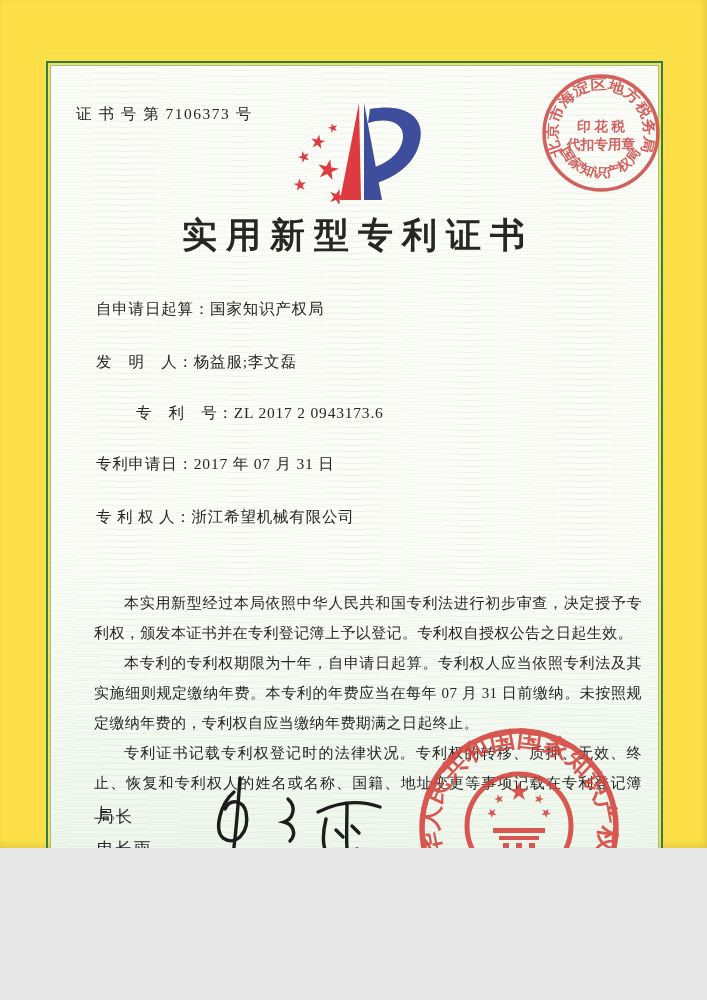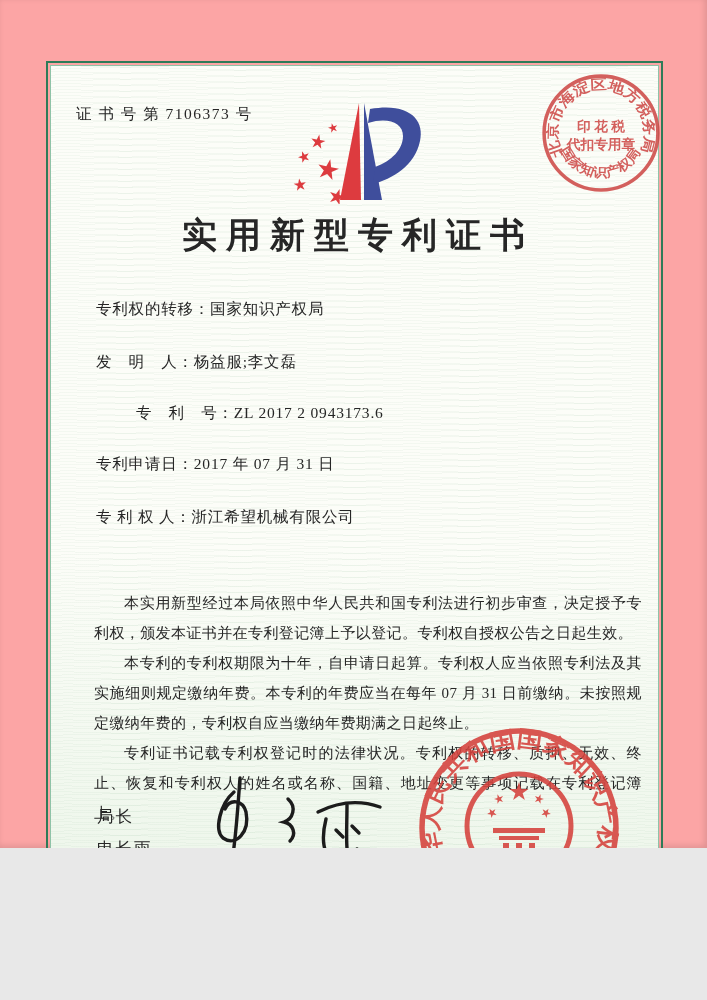--- a/index.html
+++ b/index.html
@@ -1,17 +1,17 @@
 <!DOCTYPE html>
 <html><head>
 <meta charset="utf-8">
 <style>
   html,body{margin:0;padding:0;background:#e8e8e8;}
   .page{
-    position:relative;width:707px;height:848px;background:#fca5a5;
+    position:relative;width:707px;height:848px;background:#fde047;
     font-family:"Liberation Serif","DejaVu Serif",serif;color:#262626;
     overflow:hidden;box-shadow:inset -2px -2px 6px rgba(0,0,0,.12);
   }
   .frame-outer{
     position:absolute;left:46px;top:61px;width:613px;height:882px;
     border:2.5px solid #2e7b58;z-index:1;
   }
   .frame-inner{
     position:absolute;left:2px;top:2px;right:2px;bottom:2px;
     border:1px solid #8fc3a8;
@@ -88,21 +88,21 @@
     <text font-size="12.5" font-weight="bold" fill="#cd4543" class="stamp-center">
       <textPath href="#taxBottom" startOffset="0" textLength="98" lengthAdjust="spacingAndGlyphs">国家知识产权局</textPath>
     </text>
     <text x="62" y="60" text-anchor="middle" font-size="13.5" font-weight="bold" fill="#cd4543" class="stamp-center">印 花 税</text>
     <text x="62" y="78" text-anchor="middle" font-size="13.5" font-weight="bold" fill="#cd4543" class="stamp-center">代扣专用章</text>
   </svg>
 
   <div class="title">实用新型专利证书</div>
 
   <div class="field-row" style="top:299px;">
-    <span>专利权的转移：</span><span>国家知识产权局</span>
+    <span>自申请日起算：</span><span>国家知识产权局</span>
   </div>
   <div class="field-row" style="top:352px;">
     <span>发　明　人：</span><span>杨益服;李文磊</span>
   </div>
   <div class="field-row" style="top:403px;margin-left:40px;">
     <span>专　利　号：</span><span>ZL 2017 2 0943173.6</span>
   </div>
   <div class="field-row" style="top:454px;">
     <span>专利申请日：</span><span>2017 年 07 月 31 日</span>
   </div>

